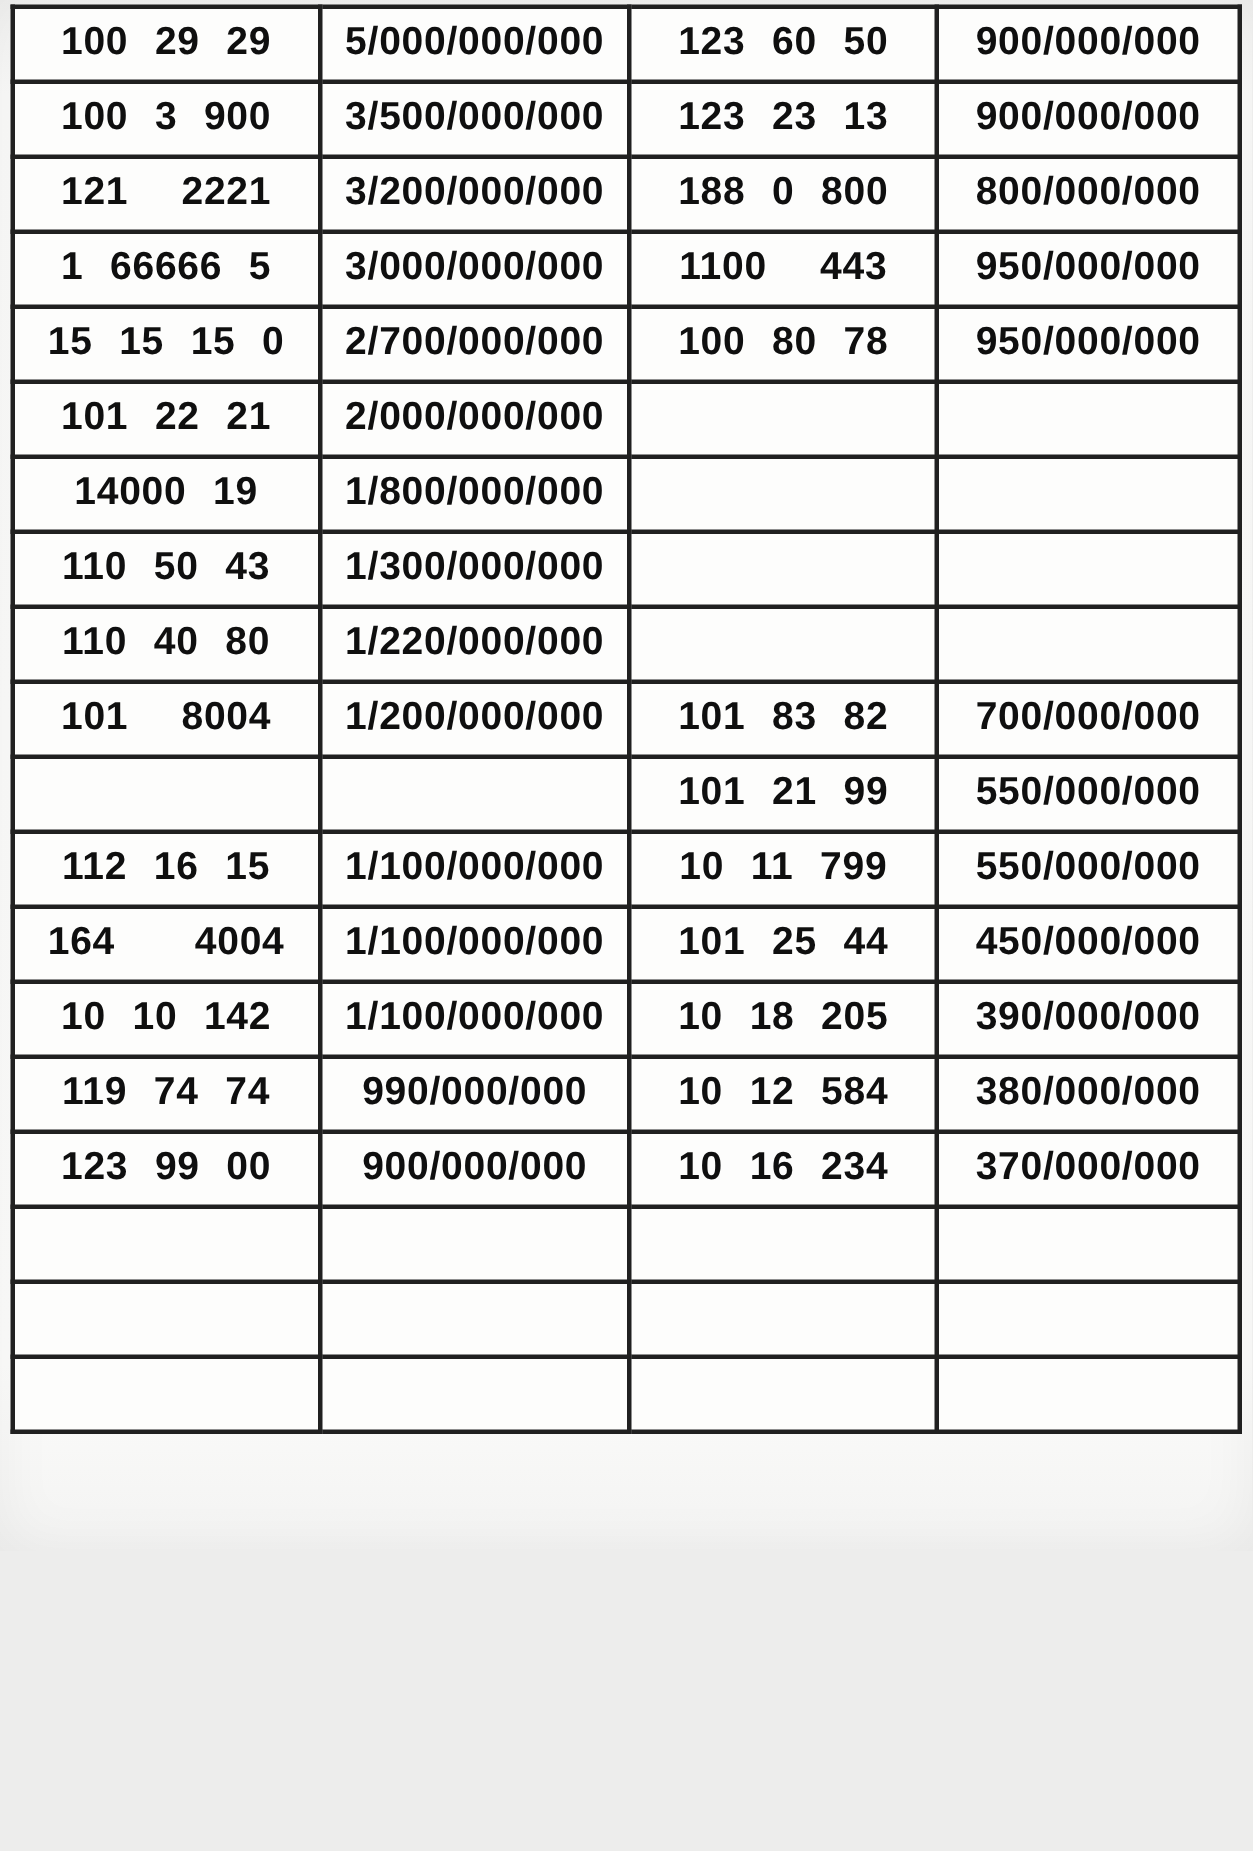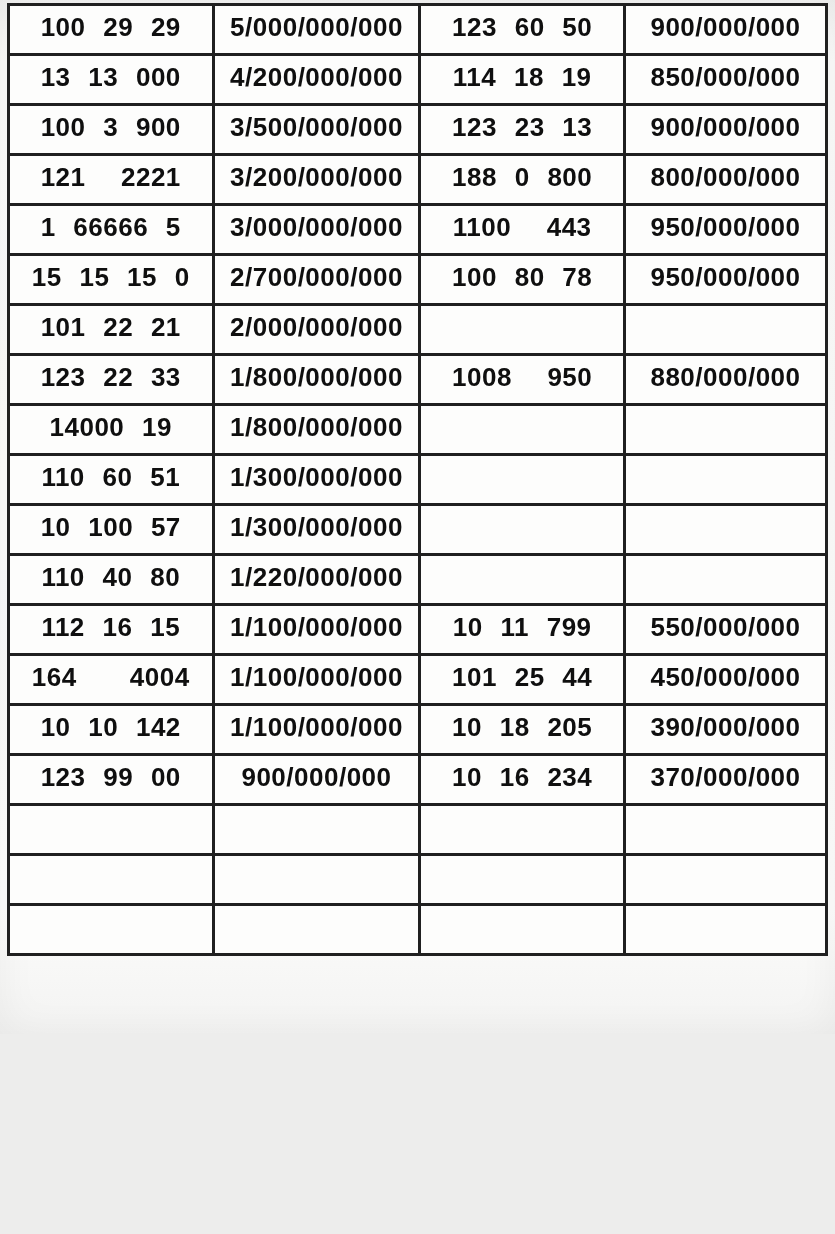--- a/index.html
+++ b/index.html
@@ -57,26 +57,20 @@
         <col style="width:24.7%">
     </colgroup>
     <tbody>
   <tr>
     <td>100 29 29</td>
     <td>5/000/000/000</td>
     <td>123 60 50</td>
     <td>900/000/000</td>
   </tr>
 
-  <tr>
-    <td>13 13 000</td>
-    <td>4/200/000/000</td>
-    <td>114 18 19</td>
-    <td>850/000/000</td>
-  </tr>
 
   <tr>
     <td>100 3 900</td>
     <td>3/500/000/000</td>
     <td>123 23 13</td>
     <td>900/000/000</td>
   </tr>
 
   <tr>
     <td>121  2221</td>
@@ -99,58 +93,58 @@
     <td>950/000/000</td>
   </tr>
 
   <tr>
     <td>101 22 21</td>
     <td>2/000/000/000</td>
     <td></td>
     <td></td>
   </tr>
 
-  <tr>
-    <td>123 22 33</td>
-    <td>1/800/000/000</td>
-    <td>1008  950</td>
-    <td>880/000/000</td>
-  </tr>
 
   <tr>
     <td>14000 19</td>
     <td>1/800/000/000</td>
     <td></td>
     <td></td>
   </tr>
 
 
   <tr>
-    <td>110 60 51</td>
+    <td>110 50 43</td>
     <td>1/300/000/000</td>
     <td></td>
     <td></td>
   </tr>
 
-  <tr>
-    <td>10 100 57</td>
-    <td>1/300/000/000</td>
-    <td></td>
-    <td></td>
-  </tr>
 
   <tr>
     <td>110 40 80</td>
     <td>1/220/000/000</td>
     <td></td>
     <td></td>
   </tr>
 
-
-
+  <tr>
+    <td>101  8004</td>
+    <td>1/200/000/000</td>
+    <td>101 83 82</td>
+    <td>700/000/000</td>
+  </tr>
+
+
+  <tr>
+    <td></td>
+    <td></td>
+    <td>101 21 99</td>
+    <td>550/000/000</td>
+  </tr>
 
   <tr>
     <td>112 16 15</td>
     <td>1/100/000/000</td>
     <td>10 11 799</td>
     <td>550/000/000</td>
   </tr>
 
 
   <tr>
@@ -160,20 +154,26 @@
     <td>450/000/000</td>
   </tr>
 
   <tr>
     <td>10 10 142</td>
     <td>1/100/000/000</td>
     <td>10 18 205</td>
     <td>390/000/000</td>
   </tr>
 
+  <tr>
+    <td>119 74 74</td>
+    <td>990/000/000</td>
+    <td>10 12 584</td>
+    <td>380/000/000</td>
+  </tr>
 
   <tr>
     <td>123 99 00</td>
     <td>900/000/000</td>
     <td>10 16 234</td>
     <td>370/000/000</td>
   </tr>
 
   <tr>
     <td></td>

